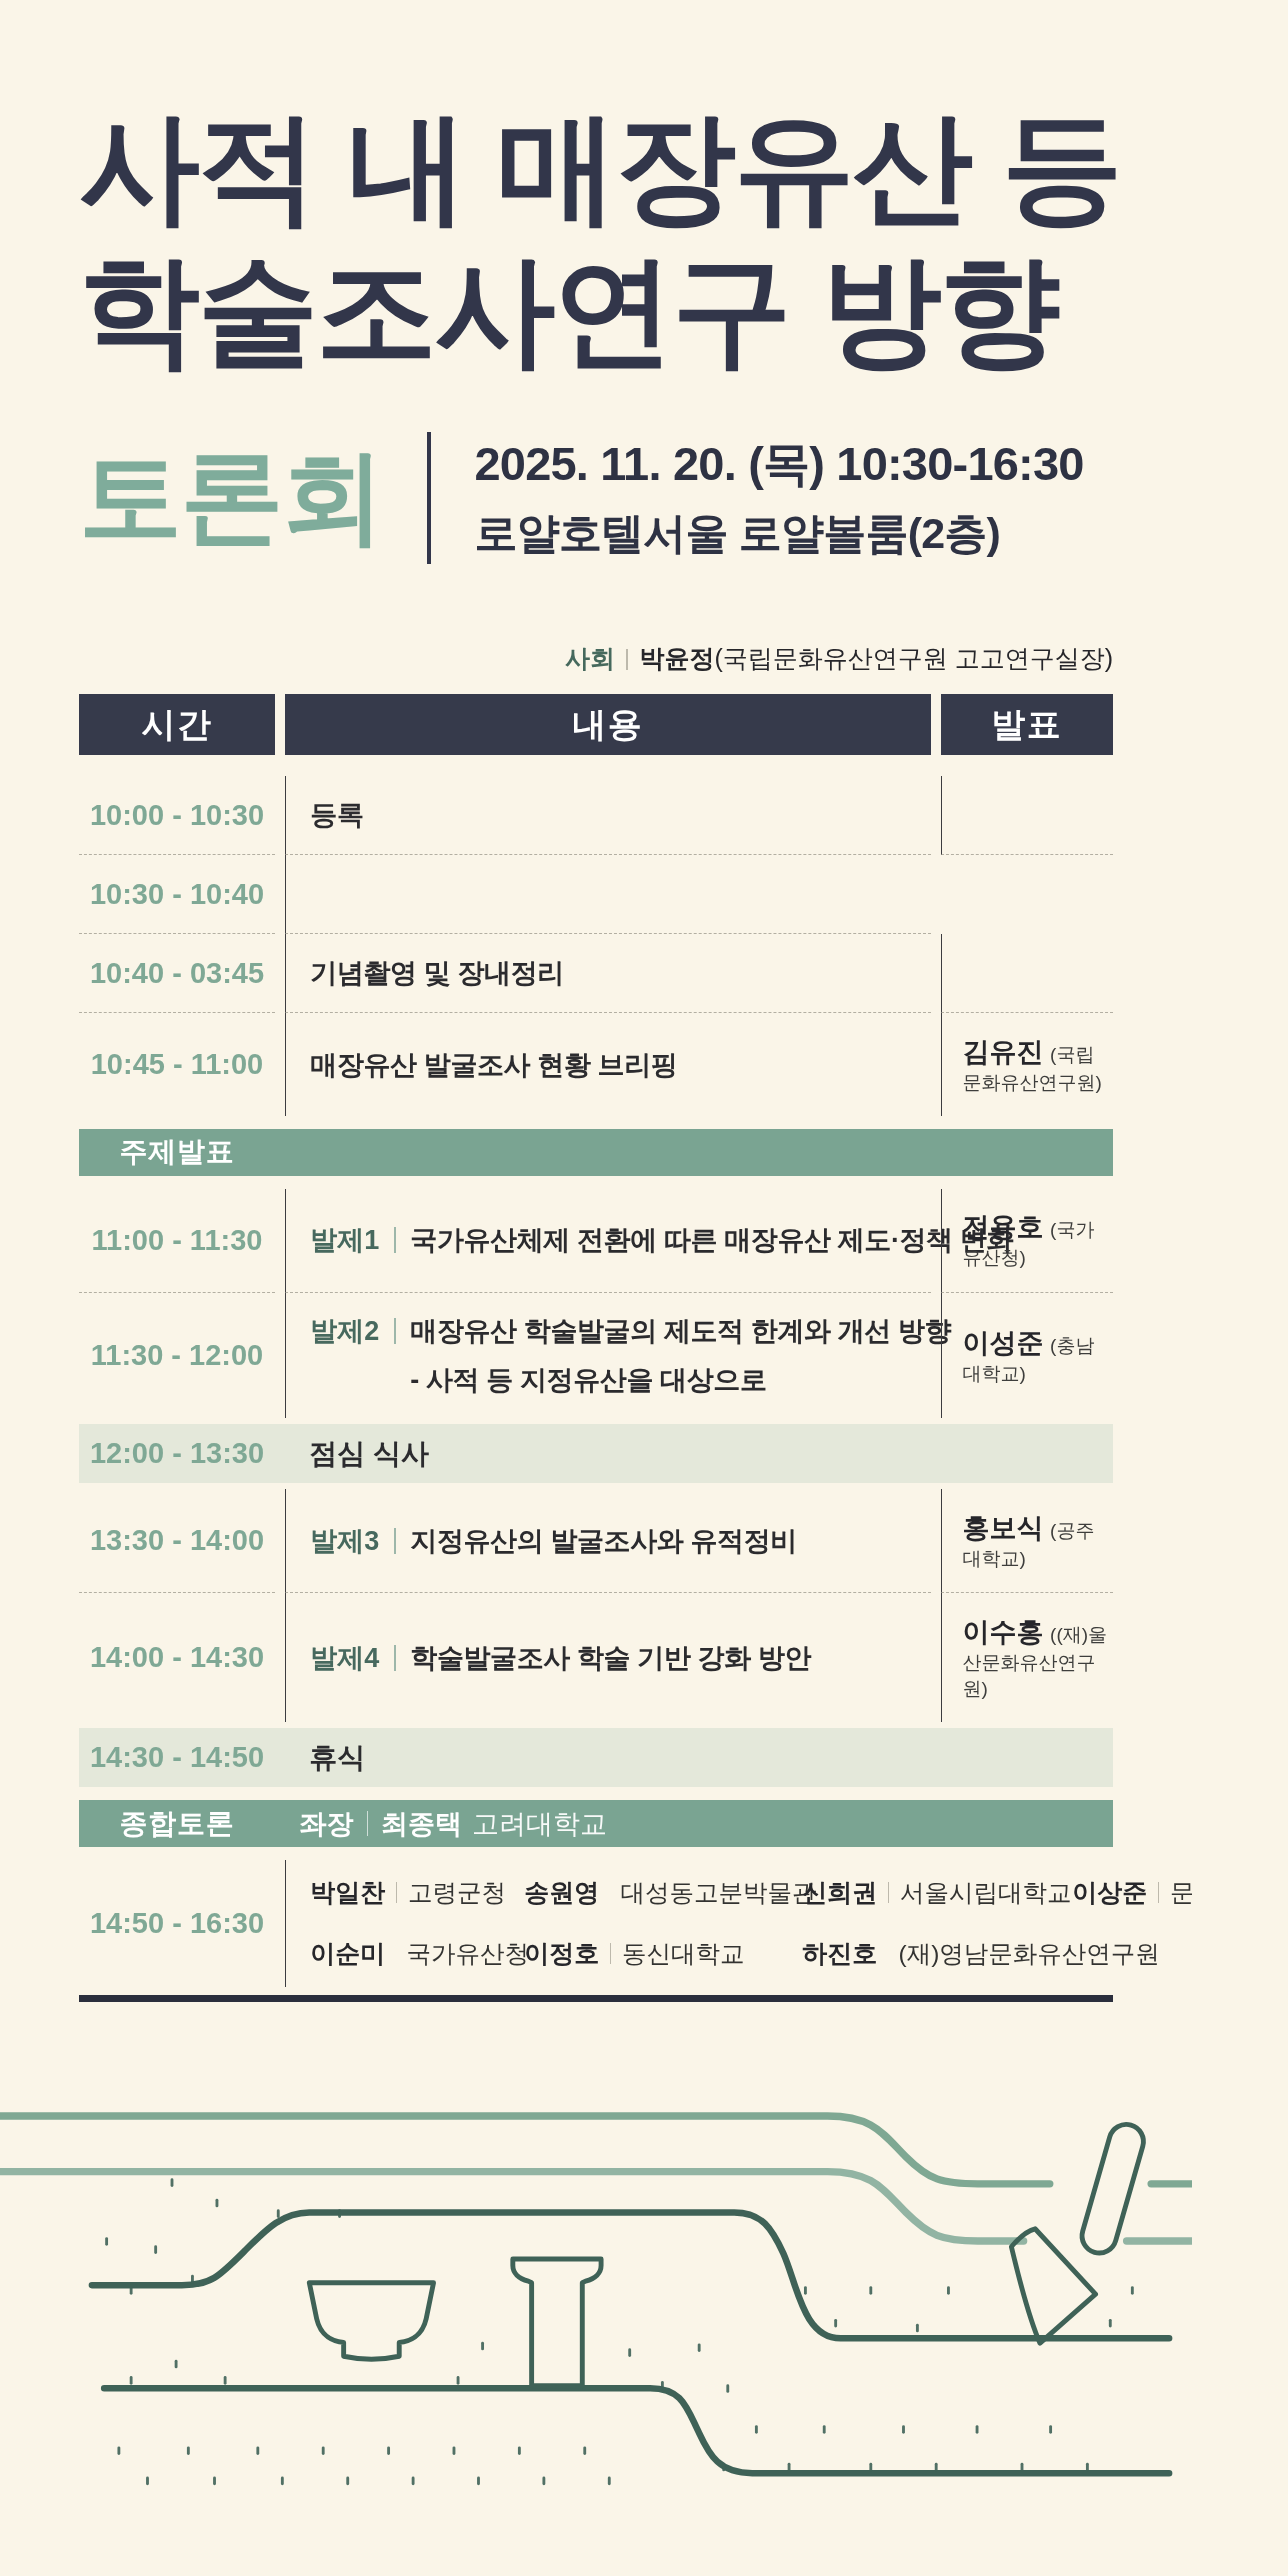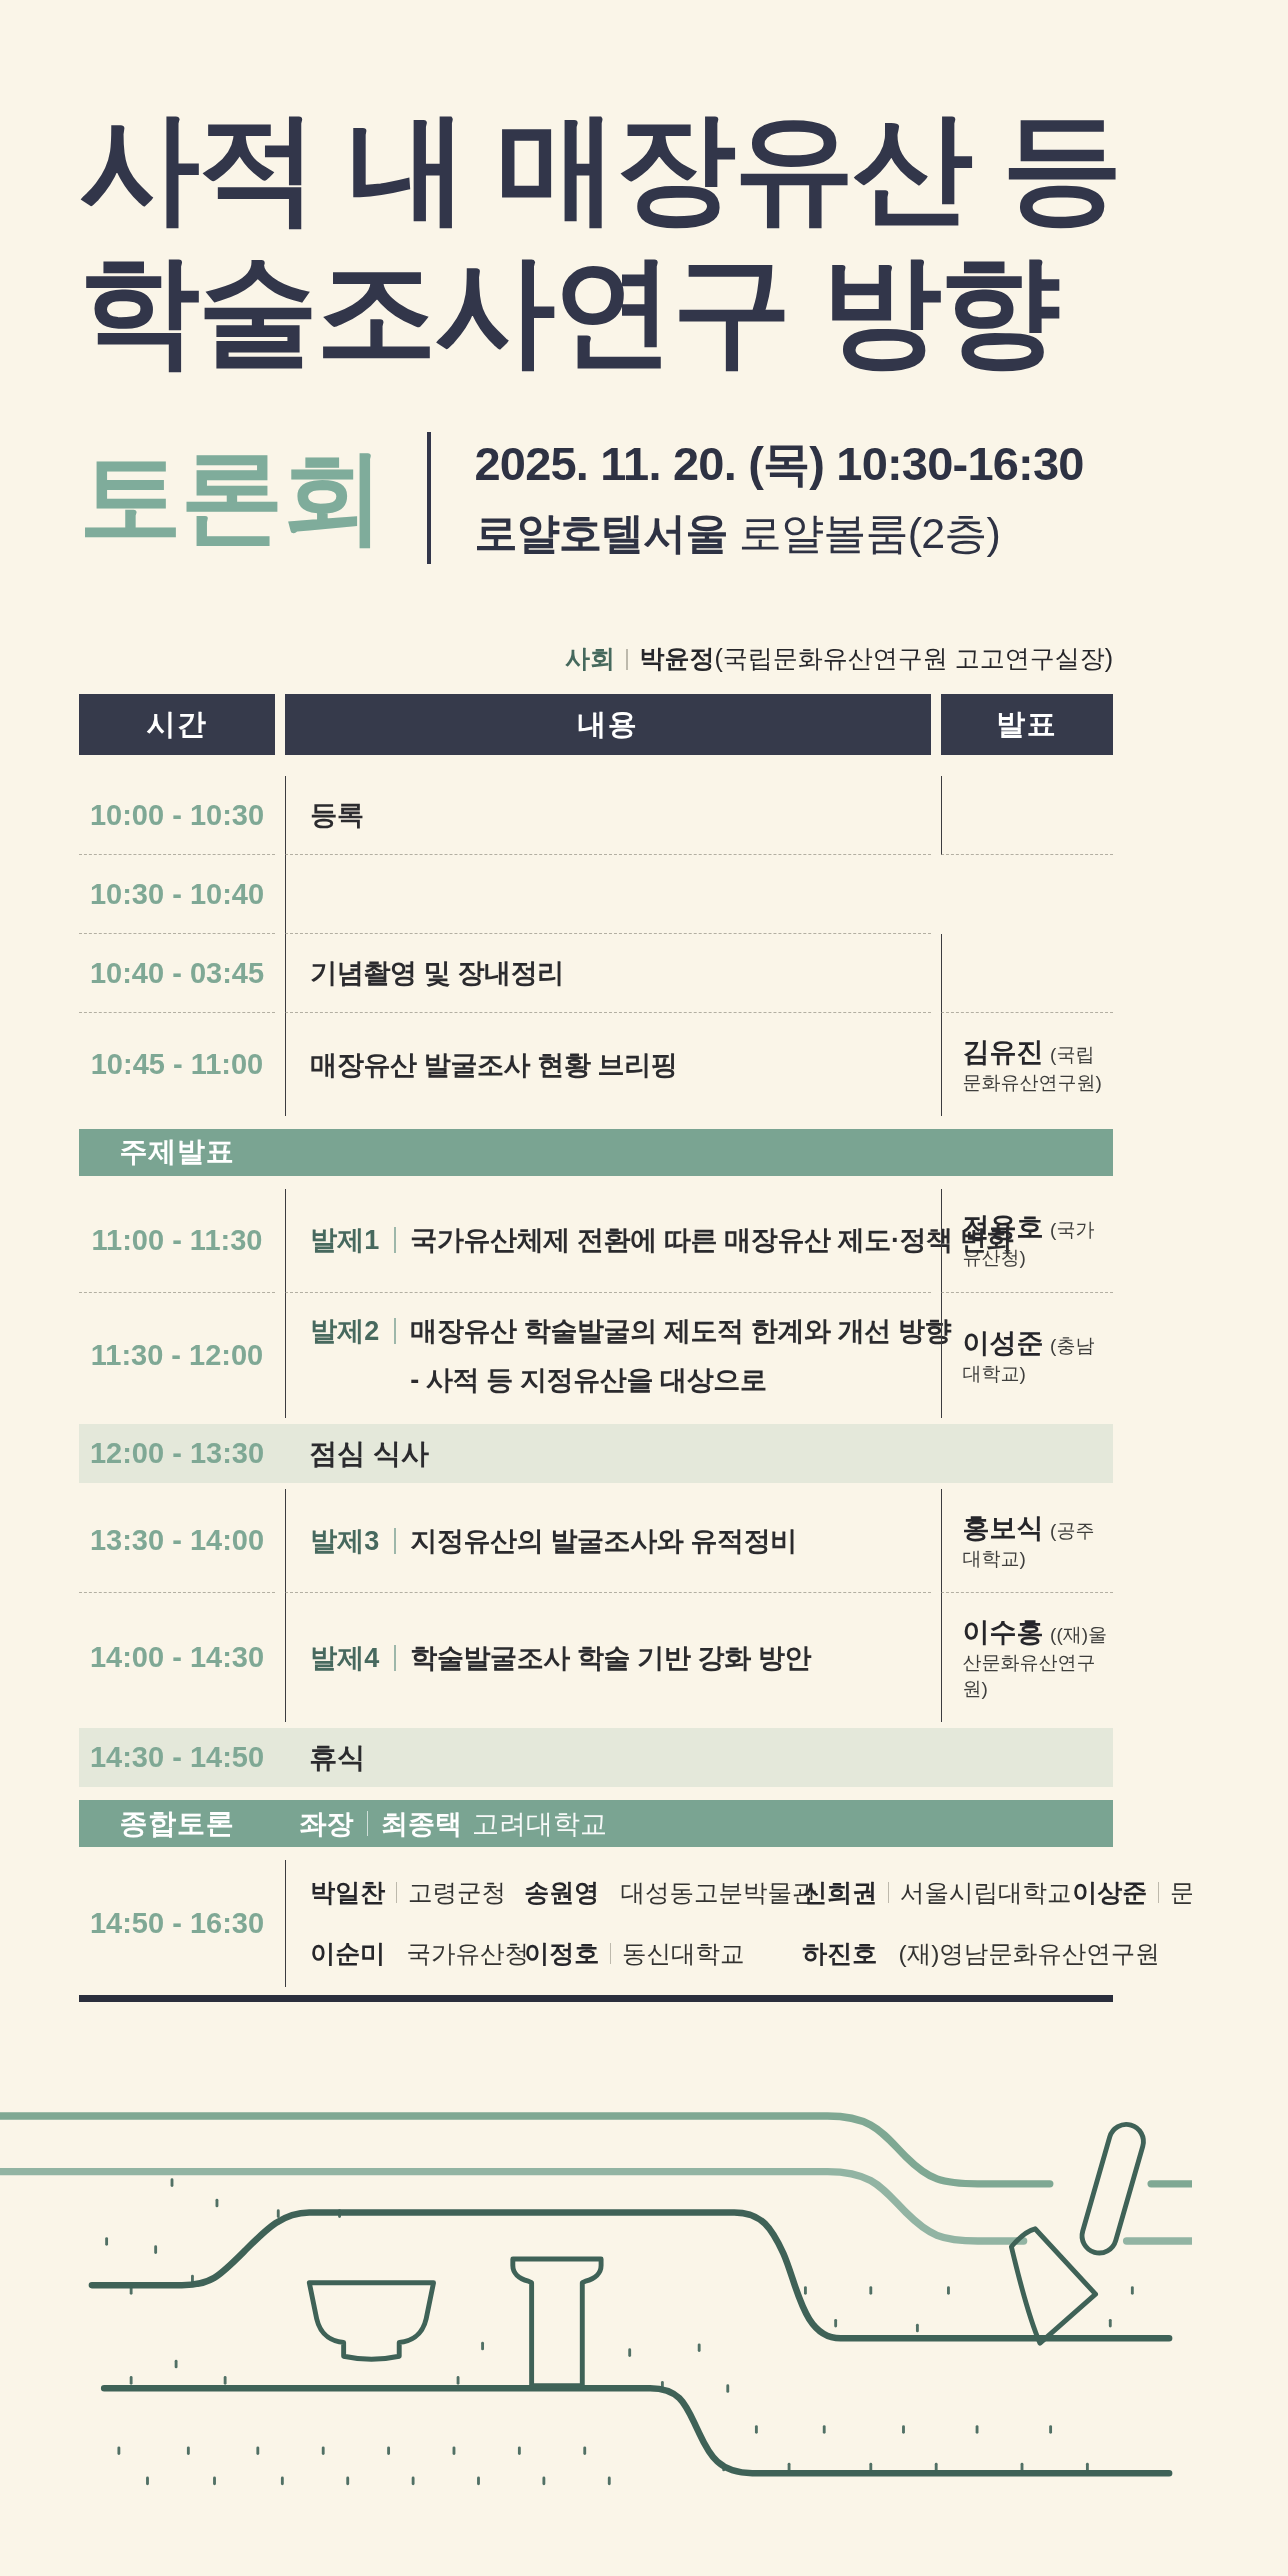--- a/index.html
+++ b/index.html
@@ -21,36 +21,36 @@
   }
 
   
   .subtitle { display:flex; align-items:center; margin-top:47px; }
   .badge { font-size:103px; font-weight:900; color:#7FAC9B; letter-spacing:-1.6px; }
   .sub-divider { width:3.3px; height:132px; background:#32364A; margin:0 44px; }
   .sub-right { display:flex; flex-direction:column; gap:9.8px; }
   .sub-date { font-size:47px; font-weight:800; color:#2E3243; letter-spacing:-0.8px; }
   .sub-venue { font-size:43px; color:#2E3243; letter-spacing:-0.8px; }
   .sub-venue .v-bold { font-weight:800; }
-  .sub-venue .v-rest { font-weight:400; }
+  .sub-venue .v-rest { font-weight:700; }
 
   
   .moderator { margin-top:74px; text-align:right; font-size:25px; color:#26262A; }
   .moderator .m-label { color:#46695D; font-weight:800; }
   .m-div { display:inline-block; width:1.6px; height:21px; background:#BDB9AC; margin:0 11.4px; vertical-align:-3.3px; }
   .moderator .m-name { font-weight:800; }
   .moderator .m-rest { font-weight:400; }
 
   
   .timetable { margin-top:19.6px; }
   .thead { display:grid; grid-template-columns:196px 646px 1fr; gap:9.8px; }
   .th {
     background:#363A4B; color:#FFFFFF; height:61px;
     display:flex; align-items:center; justify-content:center;
-    font-size:29px; font-weight:800; letter-spacing:1.6px;
+    font-size:34px; font-weight:800; letter-spacing:1.6px;
   }
   .tbody { margin-top:21px; }
   .row { display:grid; grid-template-columns:196px 646px 1fr; gap:9.8px; }
   .cell-time {
     display:flex; align-items:center; justify-content:center;
     color:#7FA895; font-weight:800; font-size:29px; letter-spacing:0px;
     white-space:nowrap;
   }
   .cell-content {
     border-left:1.6px solid #3C3C40; padding:20.4px 0 20.4px 24.5px;

